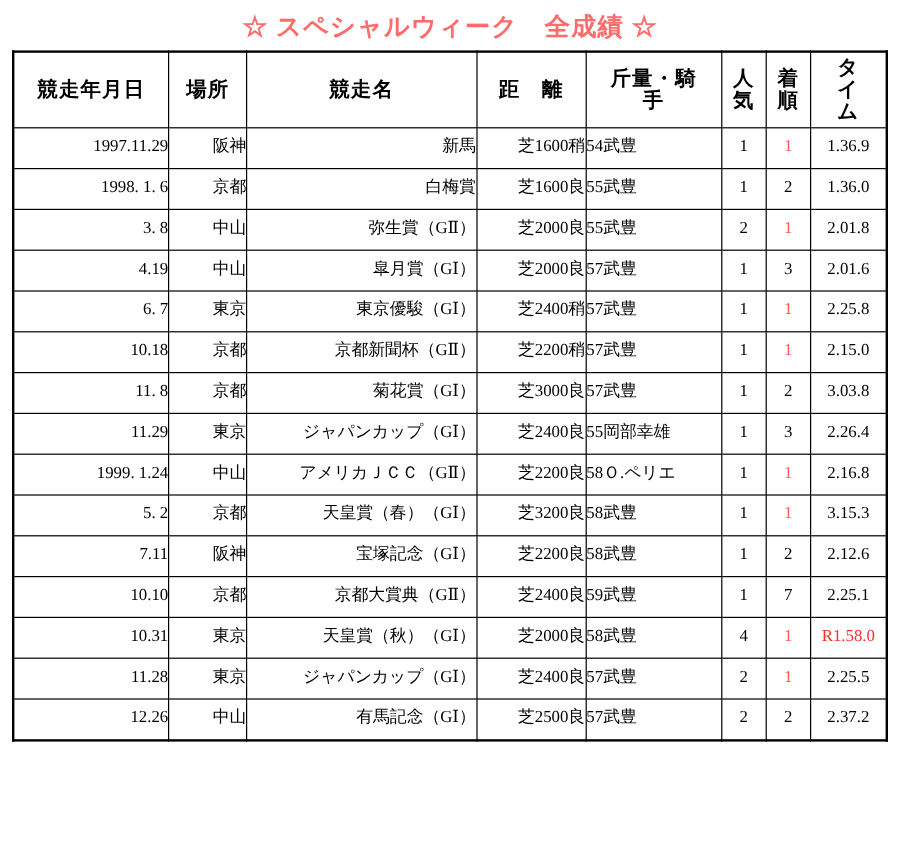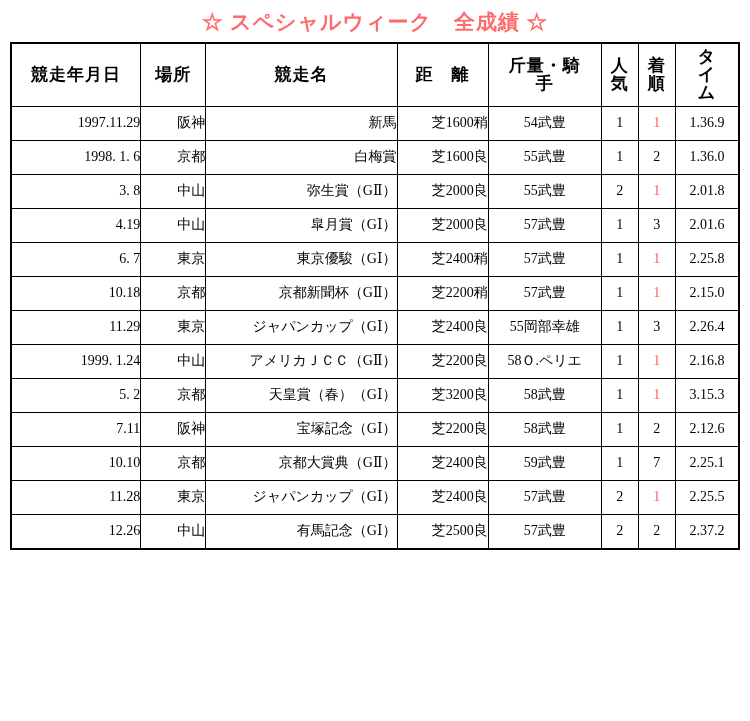--- a/index.html
+++ b/index.html
@@ -87,21 +87,21 @@
     font-size: 15px;
     white-space: nowrap;
   }
   td.c-dist {
     text-align: right;
     padding: 5px 4px;
     font-size: 14px;
     white-space: nowrap;
   }
   td.c-weight {
-    text-align: center;
+    text-align: left;
     padding: 5px 4px;
     font-size: 14px;
     white-space: nowrap;
     margin-left: 15px;
   }
   td.c-pop, td.c-finish {
     text-align: center;
     font-size: 15px;
     padding: 5px 2px;
   }
@@ -204,20 +204,30 @@
             <td class="c-date">10.18</td>
             <td class="c-place">京都</td>
             <td class="c-race">京都新聞杯（GⅡ）</td>
             <td class="c-dist">芝2200稍</td>
             <td class="c-weight">57武豊</td>
             <td class="c-pop">1</td>
             <td class="c-finish win">1</td>
             <td class="c-time">2.15.0</td>
           </tr>
           <tr>
+            <td class="c-date">11. 8</td>
+            <td class="c-place">京都</td>
+            <td class="c-race">菊花賞（GⅠ）</td>
+            <td class="c-dist">芝3000良</td>
+            <td class="c-weight">57武豊</td>
+            <td class="c-pop">1</td>
+            <td class="c-finish">2</td>
+            <td class="c-time">3.03.8</td>
+          </tr>
+          <tr>
             <td class="c-date">11.29</td>
             <td class="c-place">東京</td>
             <td class="c-race">ジャパンカップ（GⅠ）</td>
             <td class="c-dist">芝2400良</td>
             <td class="c-weight">55岡部幸雄</td>
             <td class="c-pop">1</td>
             <td class="c-finish">3</td>
             <td class="c-time">2.26.4</td>
           </tr>
           <tr>
@@ -254,20 +264,30 @@
             <td class="c-date">10.10</td>
             <td class="c-place">京都</td>
             <td class="c-race">京都大賞典（GⅡ）</td>
             <td class="c-dist">芝2400良</td>
             <td class="c-weight">59武豊</td>
             <td class="c-pop">1</td>
             <td class="c-finish">7</td>
             <td class="c-time">2.25.1</td>
           </tr>
           <tr>
+            <td class="c-date">10.31</td>
+            <td class="c-place">東京</td>
+            <td class="c-race">天皇賞（秋）（GⅠ）</td>
+            <td class="c-dist">芝2000良</td>
+            <td class="c-weight">58武豊</td>
+            <td class="c-pop">4</td>
+            <td class="c-finish win">1</td>
+            <td class="c-time rec">R1.58.0</td>
+          </tr>
+          <tr>
             <td class="c-date">11.28</td>
             <td class="c-place">東京</td>
             <td class="c-race">ジャパンカップ（GⅠ）</td>
             <td class="c-dist">芝2400良</td>
             <td class="c-weight">57武豊</td>
             <td class="c-pop">2</td>
             <td class="c-finish win">1</td>
             <td class="c-time">2.25.5</td>
           </tr>
           <tr>

